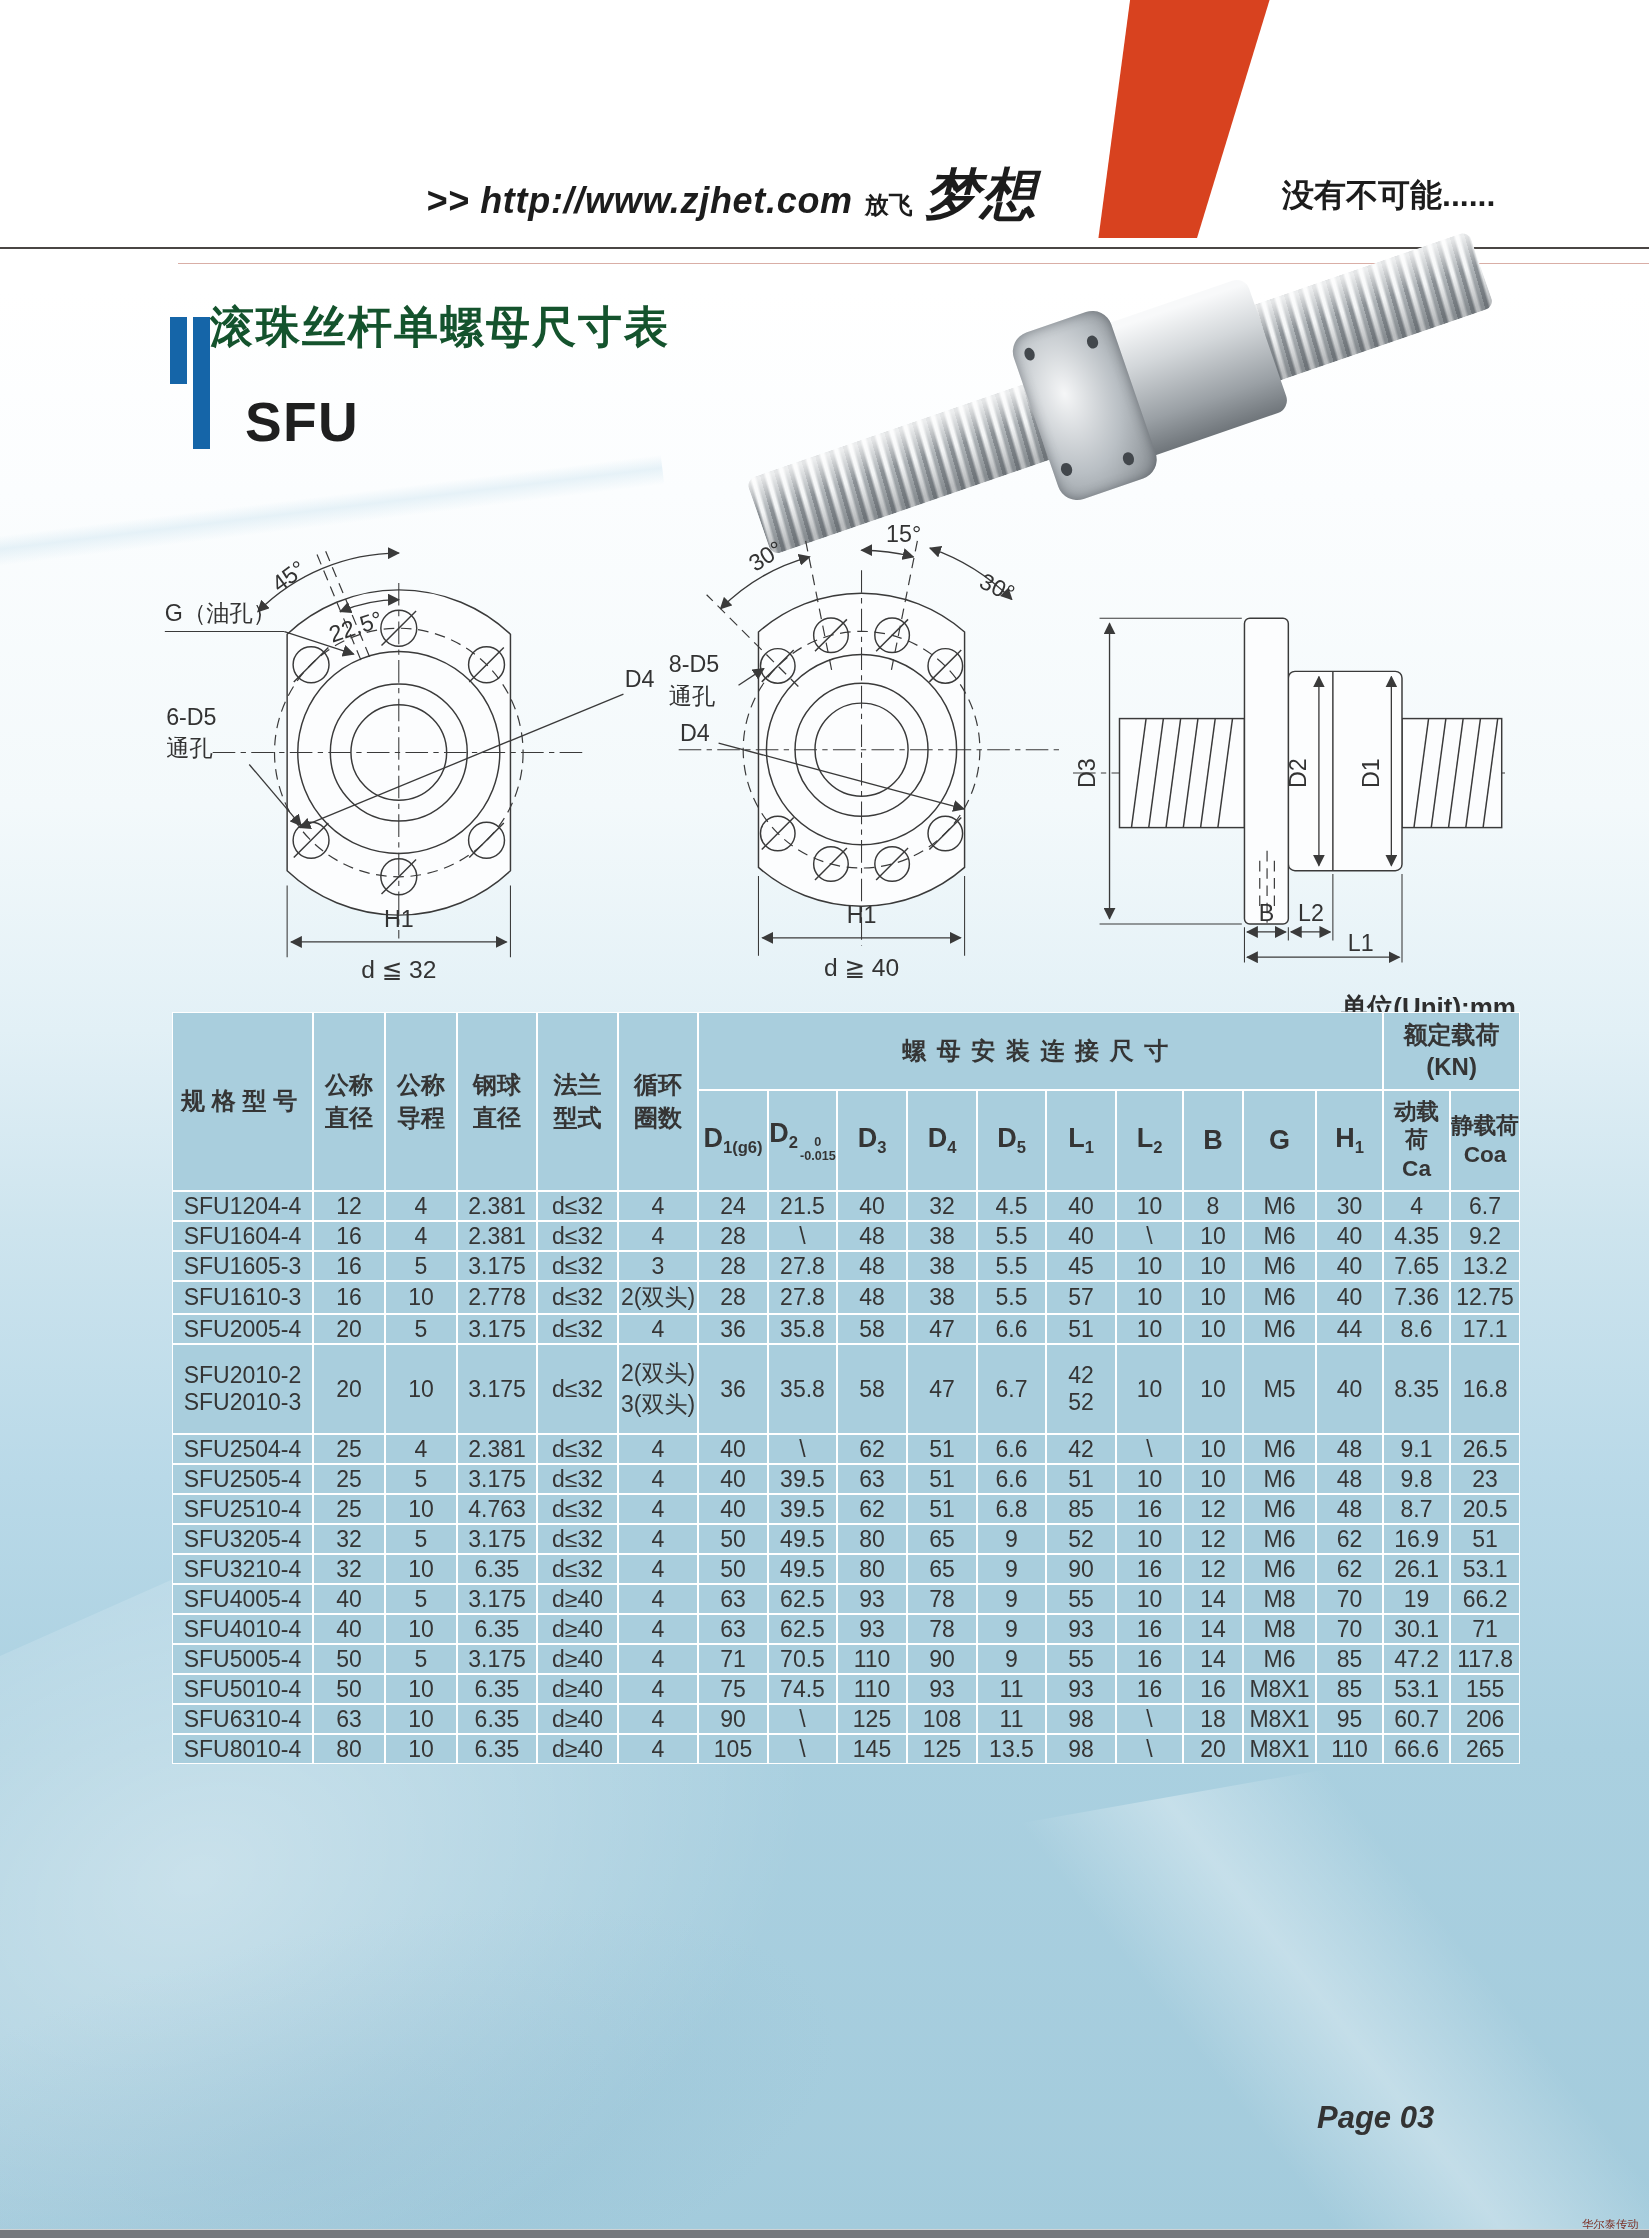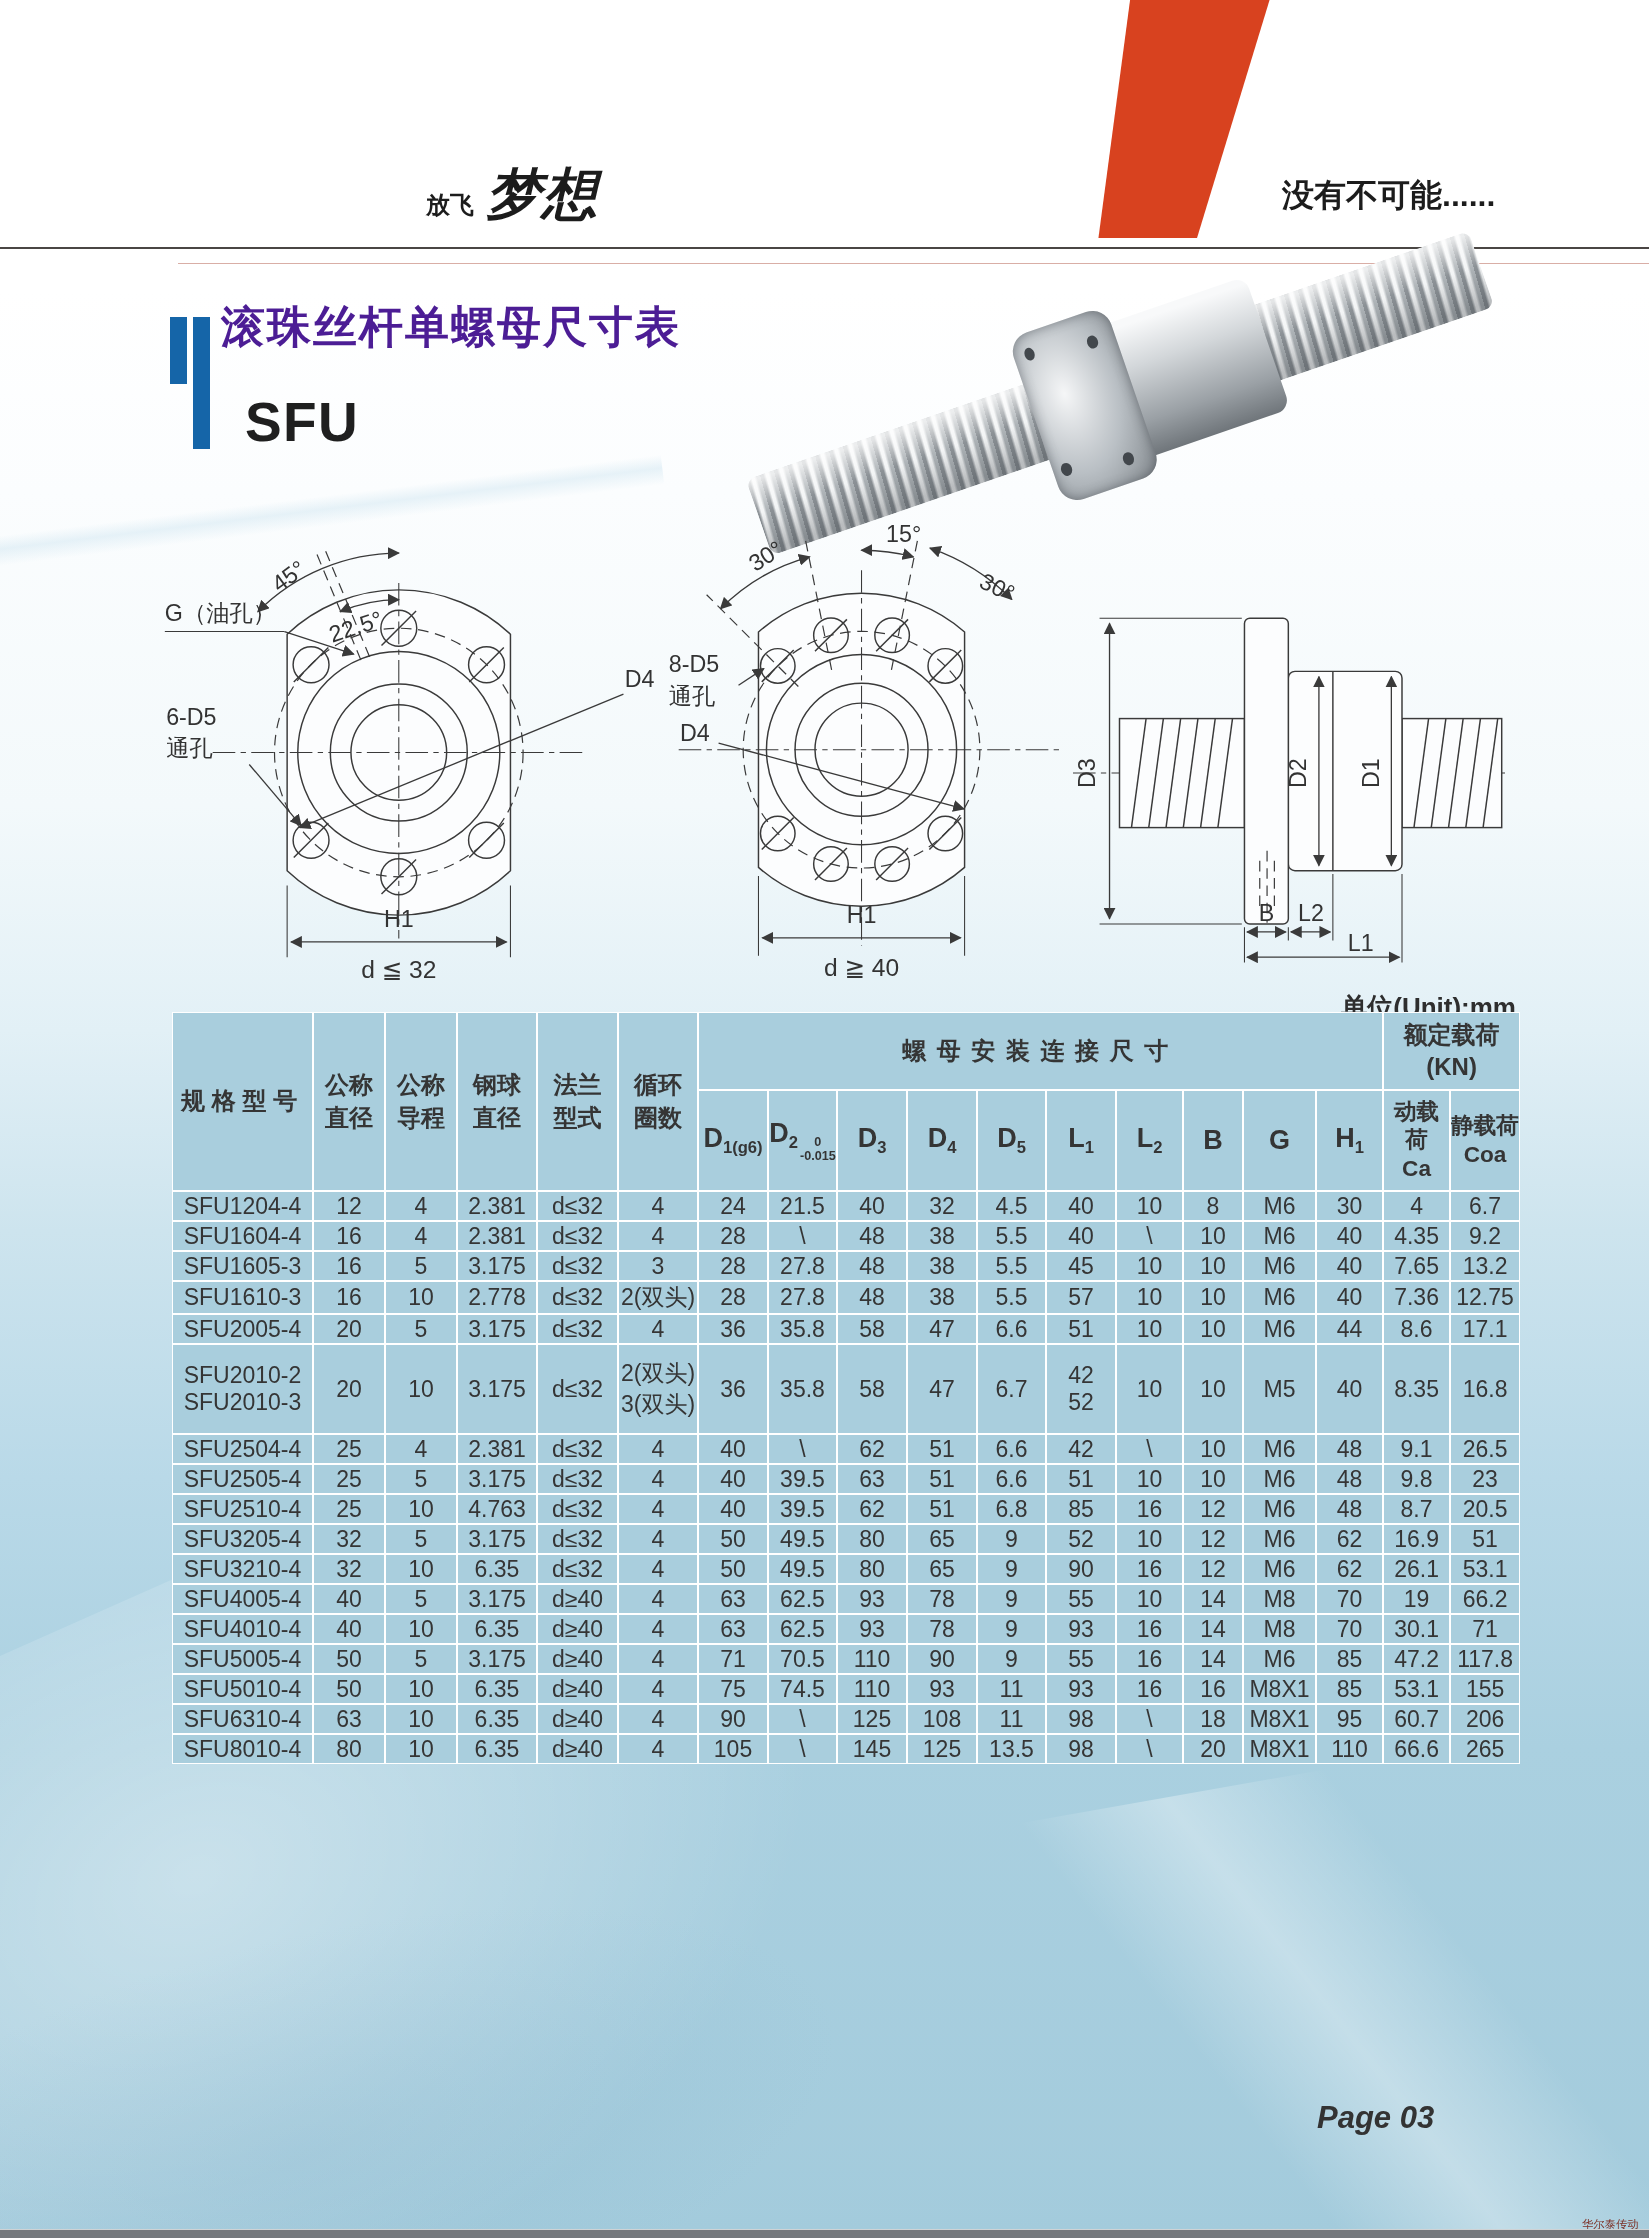--- a/index.html
+++ b/index.html
@@ -27,21 +27,21 @@
   .hdr-right{position:absolute;left:1282px;top:174px;font-size:32px;font-weight:800;color:#1c1c1c;white-space:nowrap;}
   .red-shape{position:absolute;left:1091px;top:0;width:186px;height:238px;background:#d8421f;
     clip-path:polygon(21% 0,96% 0,57% 100%,4% 100%);}
   .rule1{position:absolute;left:0;top:247px;width:1649px;height:2px;background:#4a4644;}
   .rule2{position:absolute;left:178px;top:263px;width:1471px;height:1.3px;background:#d9aea6;}
 
   
   .bar{position:absolute;background:#1565a8;}
   .bar-short{left:170px;top:317px;width:17.3px;height:67px;}
   .bar-tall{left:193px;top:317px;width:17.3px;height:132px;}
-  .title-main{position:absolute;left:221px;top:298px;font-size:44px;font-weight:800;color:#4c1d95;letter-spacing:2px;}
+  .title-main{position:absolute;left:210px;top:298px;font-size:44px;font-weight:800;color:#14532d;letter-spacing:2px;}
   .title-sub{position:absolute;left:225px;top:390px;font-size:55px;font-weight:800;color:#1f1f1f;letter-spacing:1.3px;margin-left:20px;}
 
   
   .photo{position:absolute;left:728px;top:266px;width:791px;height:253px;}
   .screw-wrap{position:absolute;left:10px;top:63px;width:772px;height:126px;transform:rotate(-19deg);}
   .shaft{position:absolute;top:23px;height:80px;border-radius:9.3px;
     background:
       linear-gradient(180deg,rgba(255,255,255,.78) 4%,rgba(255,255,255,.05) 45%,rgba(55,60,65,.30) 92%),
       repeating-linear-gradient(93deg,#868c91 0 3.3px,#f2f4f5 6px 8.6px,#aab0b4 11.3px 14.6px);}
   .shaft-l{left:0;width:313px;}
@@ -94,20 +94,21 @@
 </head>
 <body>
 
 <div class="wave wave1"></div>
 <div class="wave wave2"></div>
 <div class="wave wave3"></div>
 <div class="wave wave4"></div>
 
 <div class="red-shape"></div>
 <div class="hdr-line">
+  <span class="hdr-url"><span>&gt;&gt;</span> <span>http://www.zjhet.com</span></span>
   <span class="hdr-fly">放飞</span>
   <span class="hdr-dream">梦想</span>
 </div>
 <div class="hdr-right">没有不可能......</div>
 <div class="rule1"></div>
 <div class="rule2"></div>
 
 <div class="bar bar-short"></div>
 <div class="bar bar-tall"></div>
 <div class="title-main">滚珠丝杆单螺母尺寸表</div>

